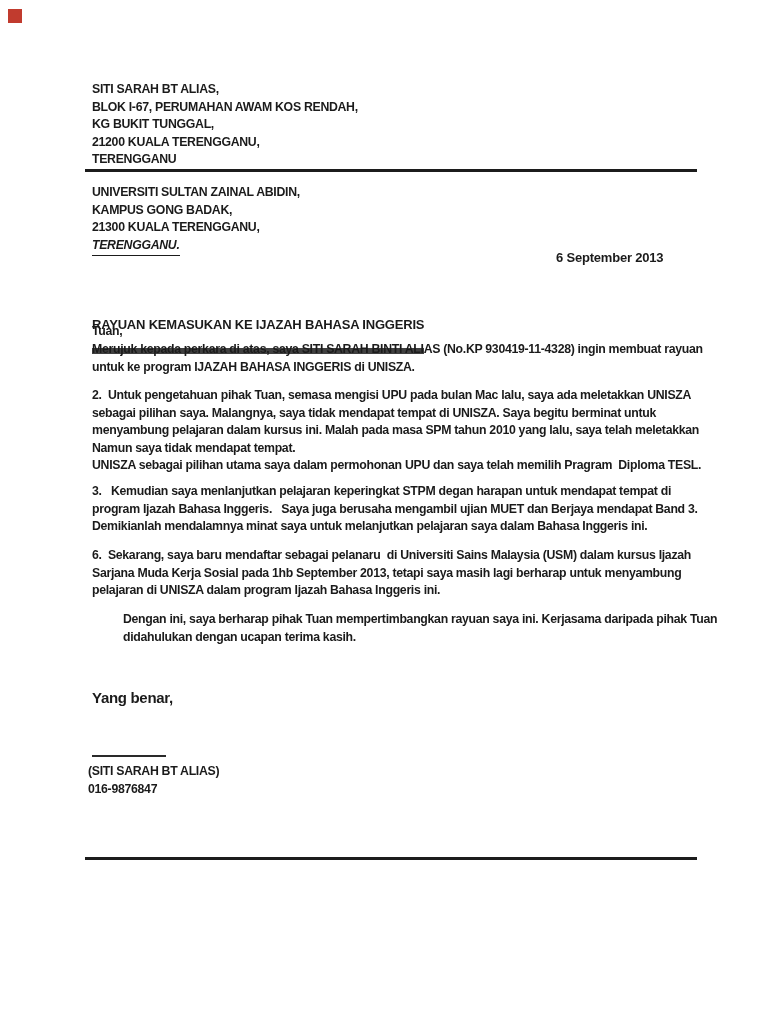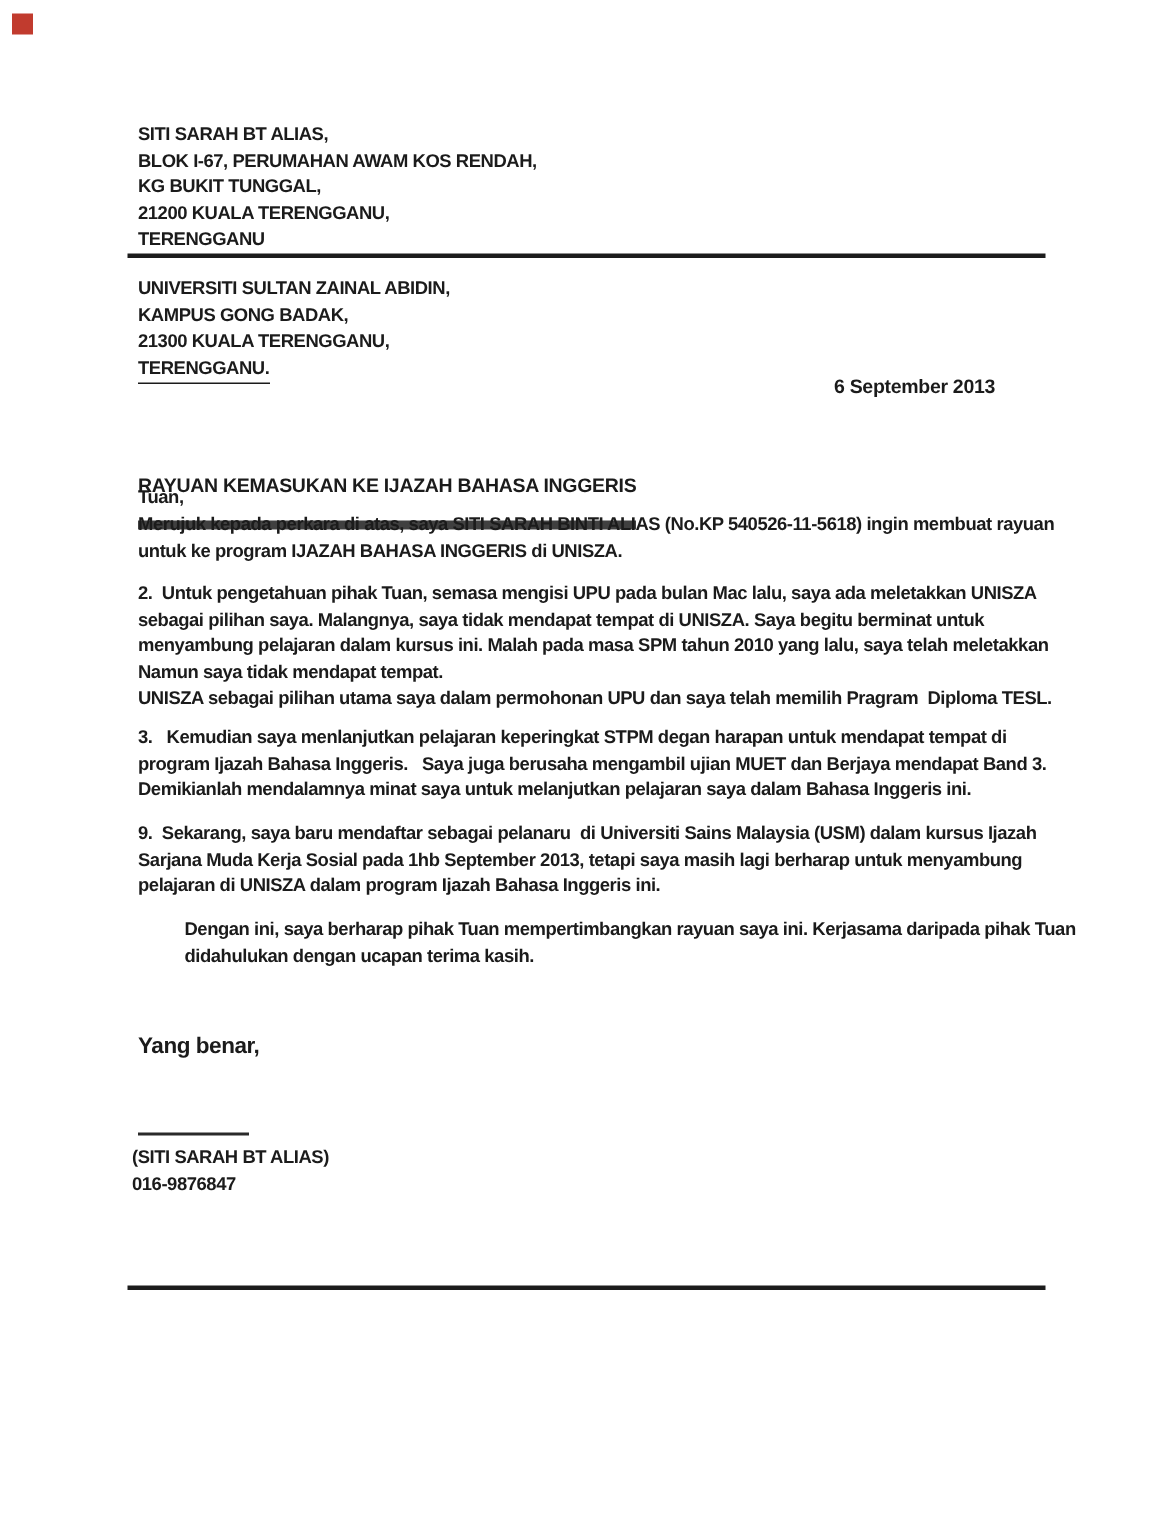--- a/index.html
+++ b/index.html
@@ -62,20 +62,21 @@
     font-weight: 700;
     letter-spacing: -0.2px;
     white-space: pre;
     border-bottom: 6px solid #404040;
     padding-bottom: 16px;
   }
   .underlined-line {
     display: inline-block;
     border-bottom: 1.6px solid #1b1b1b;
     padding-bottom: 1px;
+    font-style: italic;
   }
   .closing {
     position: absolute;
     left: 92px;
     top: 689px;
     font-size: 15px;
     font-weight: 700;
     letter-spacing: -0.3px;
     white-space: pre;
   }
@@ -121,40 +122,40 @@
   <div class="line"><span class="underlined-line">TERENGGANU.</span></div>
 </div>
 
 <div class="date">6 September 2013</div>
 
 <div class="salutation">Tuan,</div>
 
 <div class="subject"><span>RAYUAN KEMASUKAN KE IJAZAH BAHASA INGGERIS</span></div>
 
 <div class="block" style="top: 341px;">
-    <div class="line">Merujuk kepada perkara di atas, saya SITI SARAH BINTI ALIAS (No.KP 540526-11-5618) ingin membuat rayuan</div>
+    <div class="line">Merujuk kepada perkara di atas, saya SITI SARAH BINTI ALIAS (No.KP 930419-11-4328) ingin membuat rayuan</div>
     <div class="line">untuk ke program IJAZAH BAHASA INGGERIS di UNISZA.</div>
   </div>
 
 <div class="block" style="top: 387px;">
     <div class="line">2.  Untuk pengetahuan pihak Tuan, semasa mengisi UPU pada bulan Mac lalu, saya ada meletakkan UNISZA</div>
     <div class="line">sebagai pilihan saya. Malangnya, saya tidak mendapat tempat di UNISZA. Saya begitu berminat untuk</div>
     <div class="line">menyambung pelajaran dalam kursus ini. Malah pada masa SPM tahun 2010 yang lalu, saya telah meletakkan</div>
     <div class="line">Namun saya tidak mendapat tempat.</div>
     <div class="line">UNISZA sebagai pilihan utama saya dalam permohonan UPU dan saya telah memilih Pragram  Diploma TESL.</div>
   </div>
 
 <div class="block" style="top: 483px;">
     <div class="line">3.   Kemudian saya menlanjutkan pelajaran keperingkat STPM degan harapan untuk mendapat tempat di</div>
     <div class="line">program Ijazah Bahasa Inggeris.   Saya juga berusaha mengambil ujian MUET dan Berjaya mendapat Band 3.</div>
     <div class="line">Demikianlah mendalamnya minat saya untuk melanjutkan pelajaran saya dalam Bahasa Inggeris ini.</div>
   </div>
 
 <div class="block" style="top: 547px;">
-    <div class="line">9.  Sekarang, saya baru mendaftar sebagai pelanaru  di Universiti Sains Malaysia (USM) dalam kursus Ijazah</div>
+    <div class="line">6.  Sekarang, saya baru mendaftar sebagai pelanaru  di Universiti Sains Malaysia (USM) dalam kursus Ijazah</div>
     <div class="line">Sarjana Muda Kerja Sosial pada 1hb September 2013, tetapi saya masih lagi berharap untuk menyambung</div>
     <div class="line">pelajaran di UNISZA dalam program Ijazah Bahasa Inggeris ini.</div>
   </div>
 
 <div class="block" style="top: 611px; margin-left: 31px;">
     <div class="line">Dengan ini, saya berharap pihak Tuan mempertimbangkan rayuan saya ini. Kerjasama daripada pihak Tuan</div>
     <div class="line">didahulukan dengan ucapan terima kasih.</div>
   </div>
 
 <div class="closing">Yang benar,</div>

